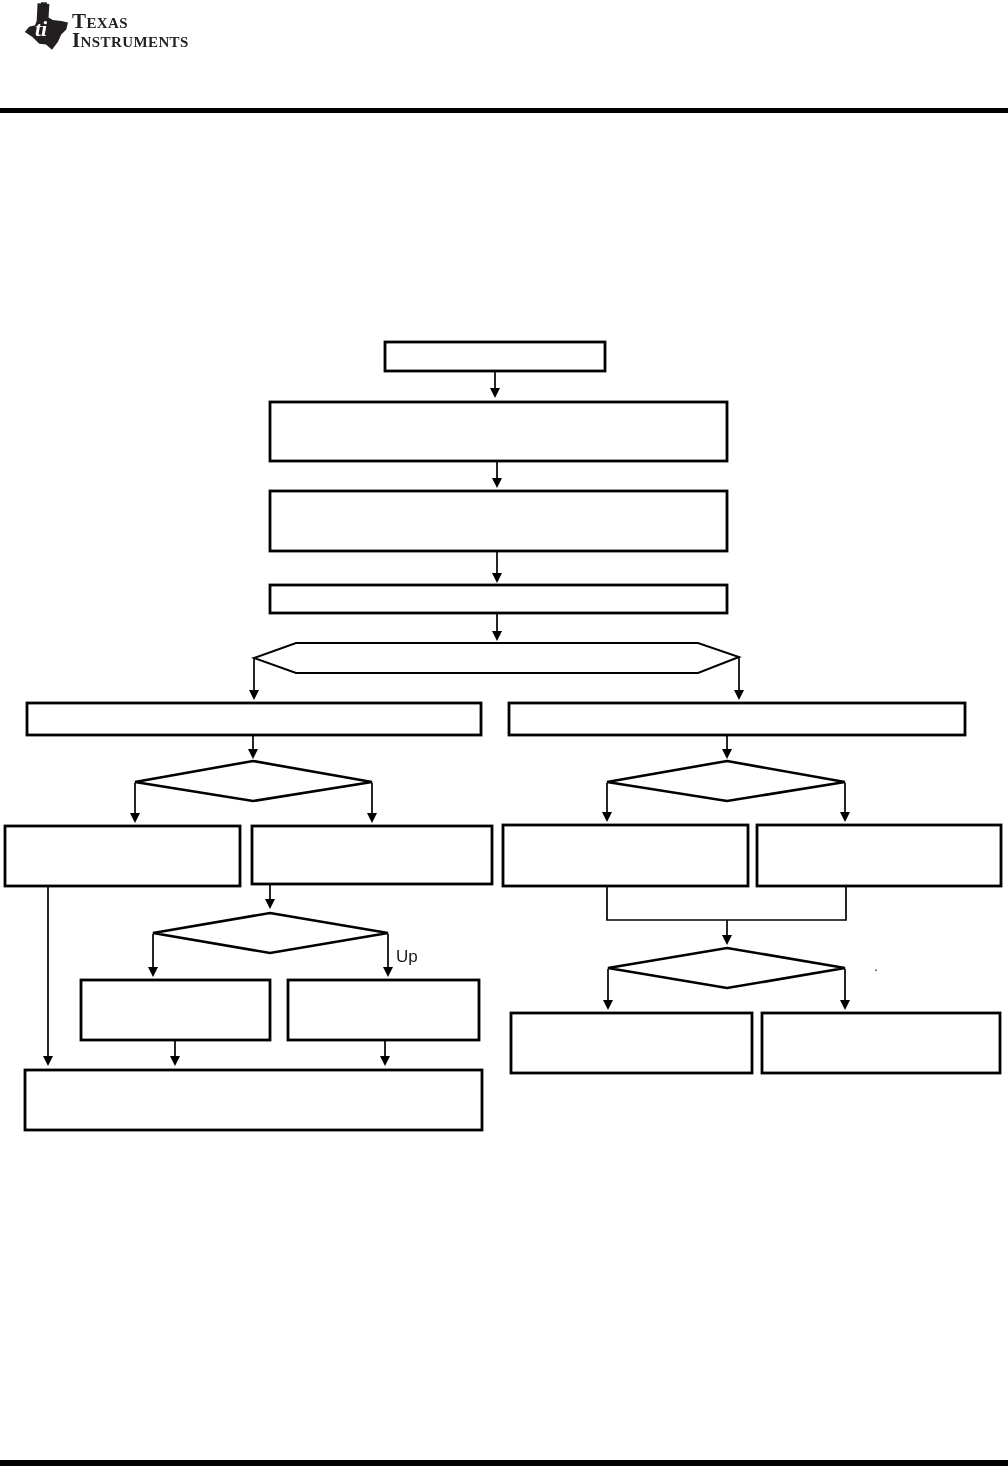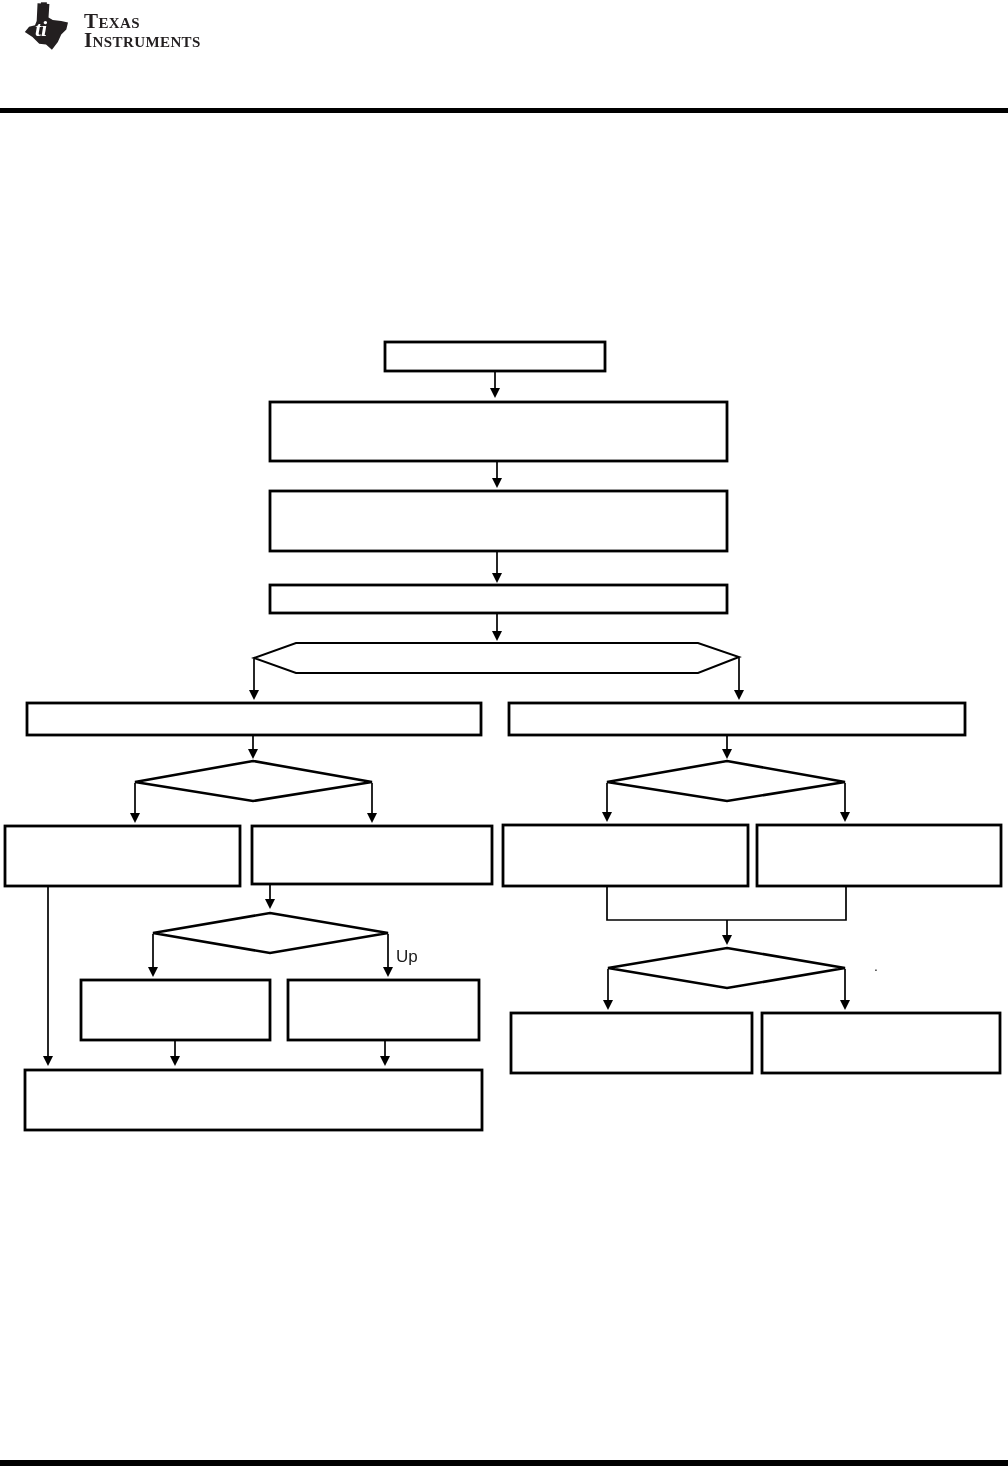--- a/index.html
+++ b/index.html
@@ -14,21 +14,21 @@
   
   .logo {
     position: absolute;
     left: 24px;
     top: 2px;
     display: flex;
     align-items: flex-end;
   }
   .logo-icon { width: 44px; height: 48px; display: block; }
   .logo-text {
-    margin-left: 16px;
+    margin-left: 4px;
     margin-top: 5px;
     font-family: "Liberation Serif", serif;
     font-weight: bold;
     font-variant: small-caps;
     color: #231f20;
     font-size: 21px;
     line-height: 19px;
     letter-spacing: 0.4px;
   }
   

